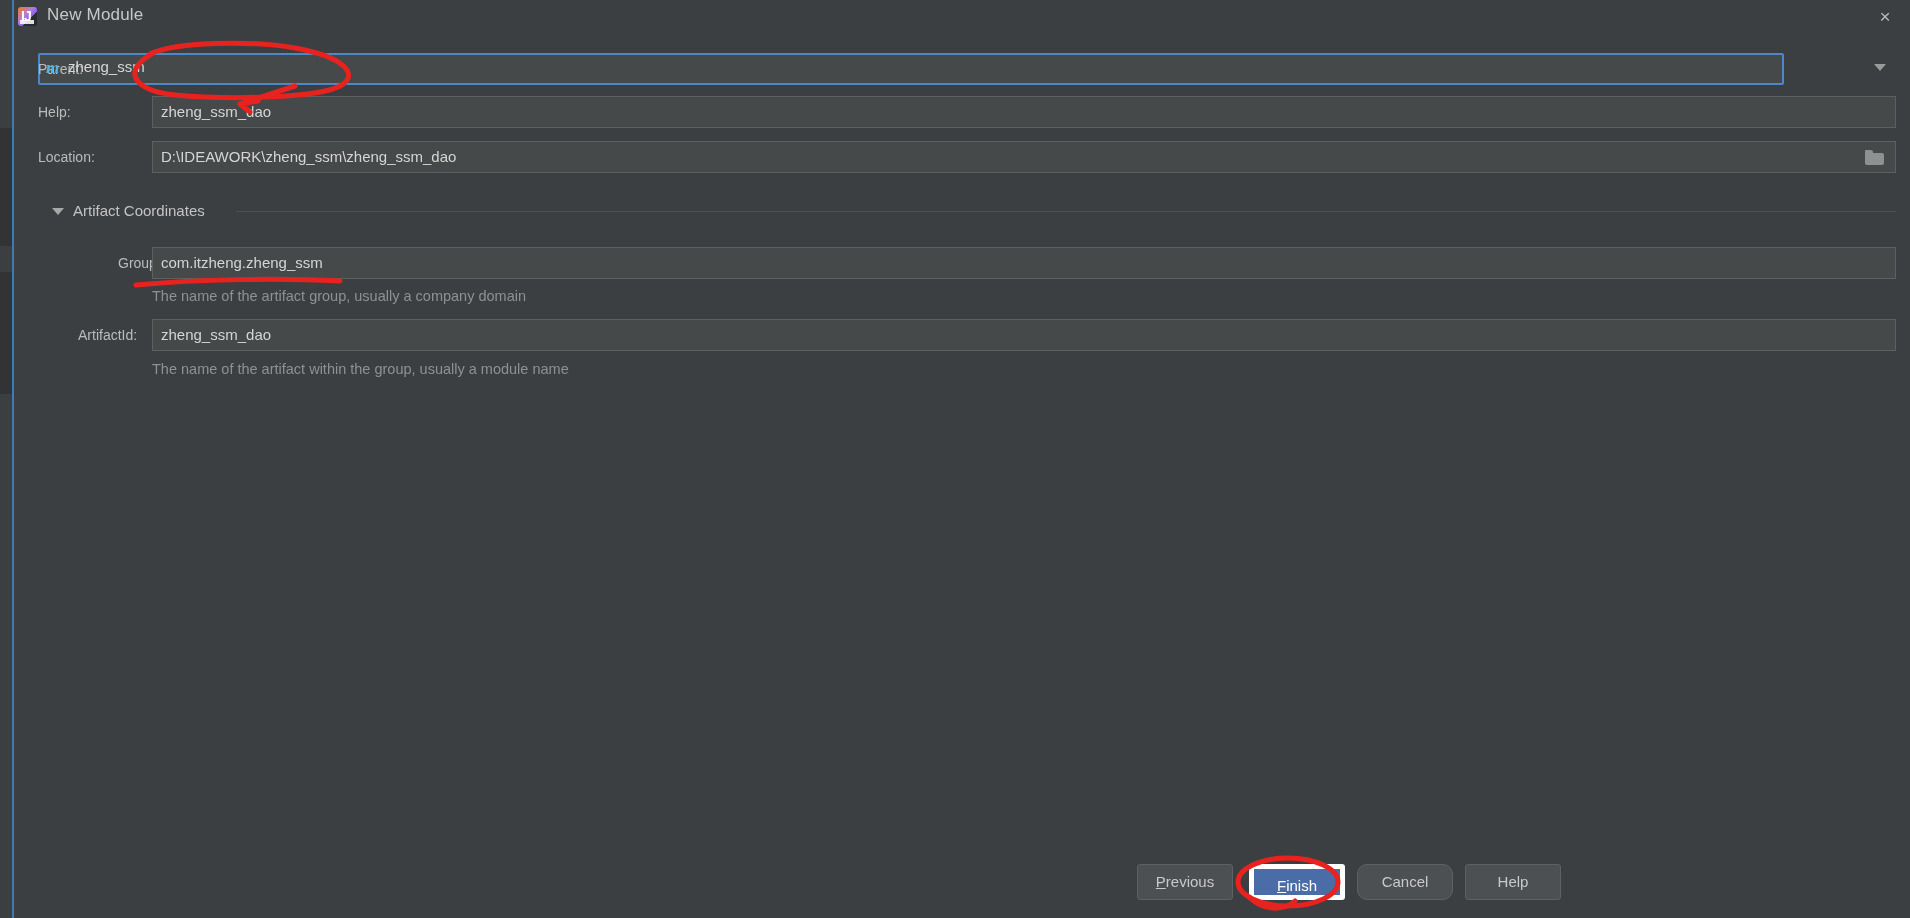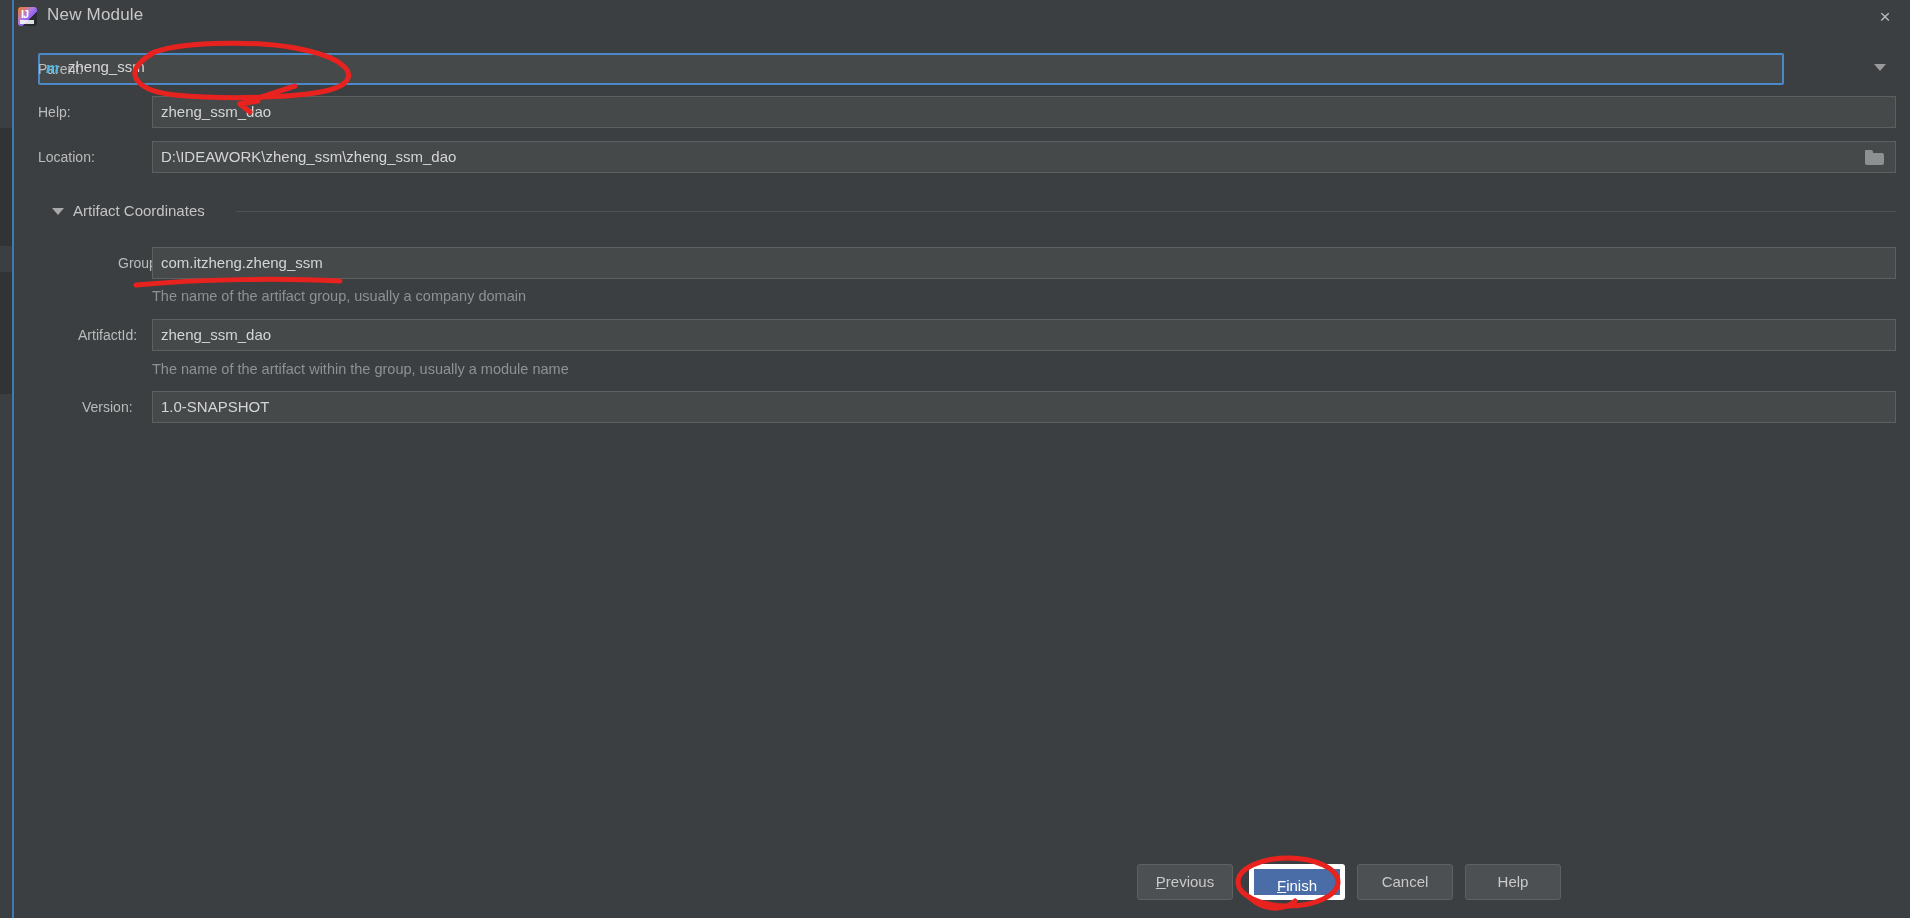--- a/index.html
+++ b/index.html
@@ -54,21 +54,21 @@
     left: 4px; top: 7px;
     width: 19px; height: 19px;
     border-radius: 3px;
     background: linear-gradient(135deg, #f97a12 0%, #b07ddf 42%, #8b5cf6 62%, #2d2d35 63%, #25252b 100%);
     overflow: hidden;
   }
   #app-icon .ij-letters {
     position: absolute;
     left: 3px; top: 1px;
     font-family: "Liberation Sans", sans-serif;
-    font-size: 11px;
+    font-size: 14px;
     font-weight: bold;
     color: #ffffff;
     letter-spacing: -1px;
   }
   #app-icon .ij-base {
     position: absolute;
     left: 2px; bottom: 2px;
     width: 14px; height: 4px;
     background: #ffffff;
     opacity: 0.85;
@@ -274,21 +274,21 @@
   }
   .dlg-button.primary {
     background: #4a6da7;
     border: 5px solid #ffffff;
     color: #ffffff;
   }
   .mnemonic { text-decoration: underline; }
 
   #btn-previous { left: 1123px; width: 96px; }
   #btn-finish   { left: 1235px; width: 96px; }
-  #btn-cancel   { left: 1343px; width: 96px; }
+  #btn-cancel   { left: 1343px; width: 96px; border-radius: 10px; }
   #btn-help     { left: 1451px; width: 96px; }
 
   
   #annotations {
     position: absolute;
     left: 0; top: 0;
     width: 1910px; height: 918px;
     pointer-events: none;
   }
 </style>
@@ -353,26 +353,20 @@
   <div class="hint-text" id="groupid-hint">The name of the artifact group, usually a company domain</div>
 
   <div class="form-row" id="artifactid-row">
     <div class="row-label" id="artifactid-label">ArtifactId:</div>
     <div class="field" id="artifactid-field">
       <span class="field-text">zheng_ssm_dao</span>
     </div>
   </div>
   <div class="hint-text" id="artifactid-hint">The name of the artifact within the group, usually a module name</div>
 
-  <div class="form-row" id="version-row">
-    <div class="row-label" id="version-label">Version:</div>
-    <div class="field" id="version-field">
-      <span class="field-text">1.0-SNAPSHOT</span>
-    </div>
-  </div>
 
   <div id="button-bar">
     <div class="dlg-button" id="btn-previous"><span class="mnemonic">P</span>revious</div>
     <div class="dlg-button primary" id="btn-finish"><span class="mnemonic">F</span>inish</div>
     <div class="dlg-button" id="btn-cancel">Cancel</div>
     <div class="dlg-button" id="btn-help">Help</div>
   </div>
 
 </div>
 

